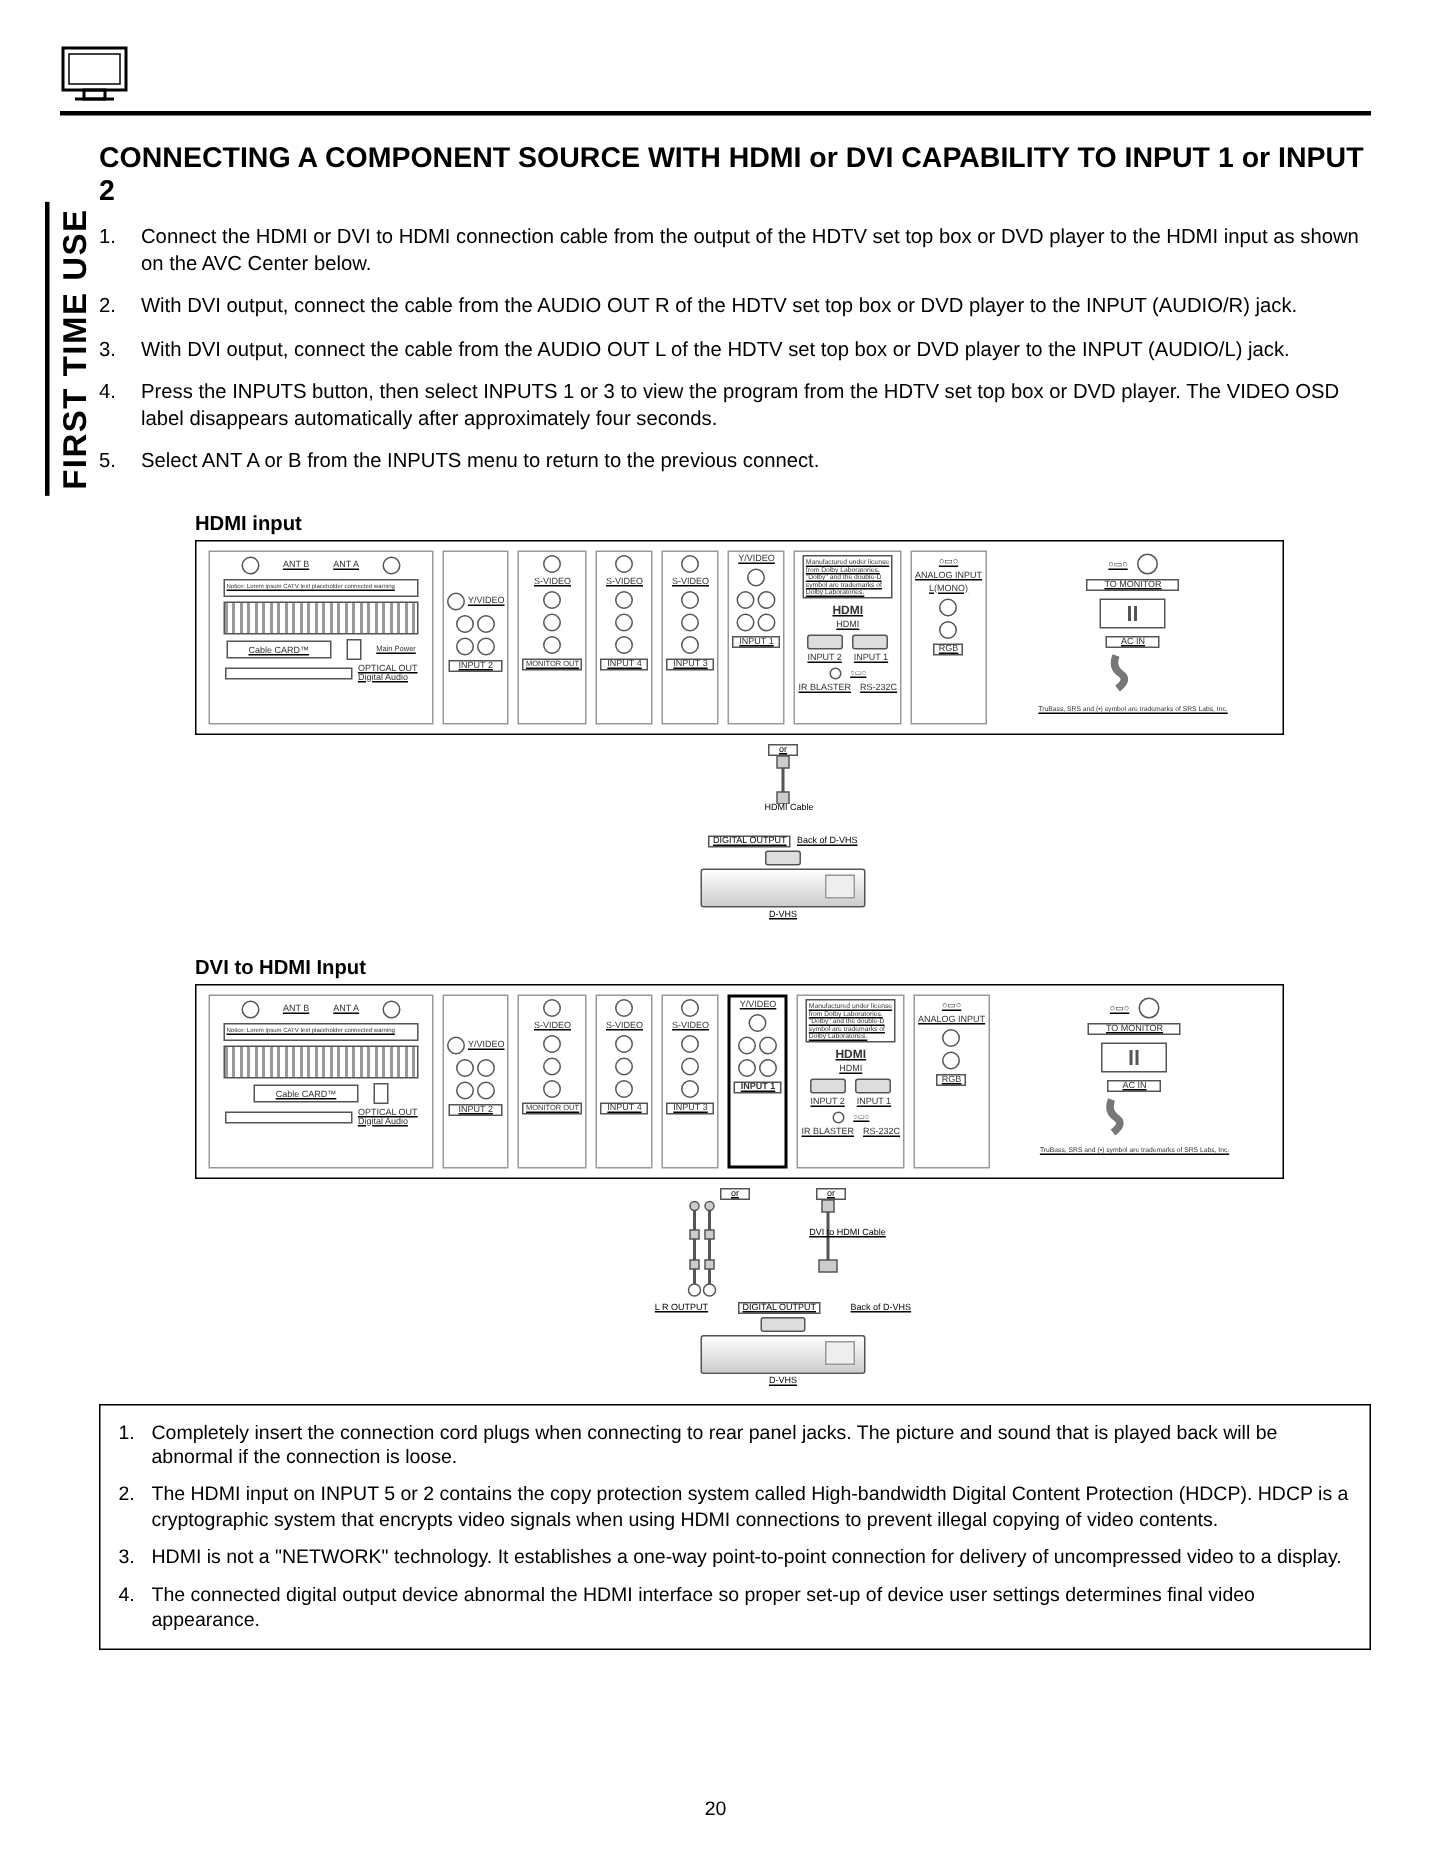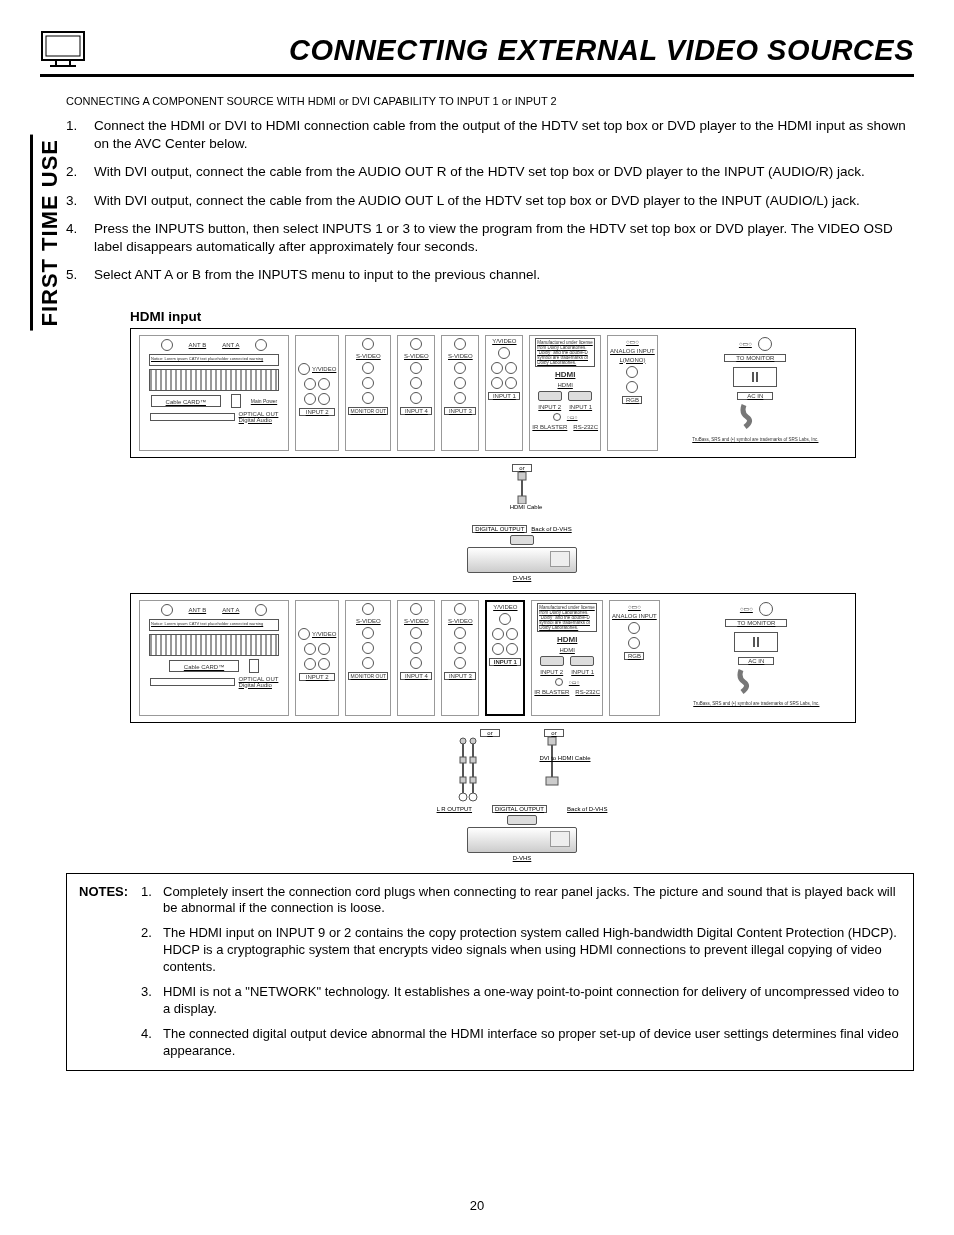--- a/index.html
+++ b/index.html
@@ -36,22 +36,22 @@
     font-size: 22px;
     font-weight: bold;
     letter-spacing: 1px;
     border-right: 3px solid #000;
     padding-right: 4px;
     padding-top: 4px;
     padding-bottom: 4px;
   }
   .content-col { margin-left: 26px; }
   .section-heading {
-    font-size: 11px;
-    font-weight: normal;
+    font-size: 19px;
+    font-weight: bold;
     margin-bottom: 10px;
   }
   .steps { margin-left: 0; }
   .step-row {
     display: flex;
     font-size: 13.5px;
     line-height: 1.35;
     margin-bottom: 10px;
   }
   .step-n { width: 28px; flex: 0 0 28px; }
@@ -117,21 +117,20 @@
 </head>
 <body>
 
 <div class="top-header">
   <svg class="tv-icon" viewBox="0 0 46 40">
     <rect x="2" y="2" width="42" height="28" fill="none" stroke="#000" stroke-width="2"></rect>
     <rect x="6" y="6" width="34" height="20" fill="none" stroke="#000" stroke-width="1"></rect>
     <rect x="16" y="30" width="14" height="6" fill="none" stroke="#000" stroke-width="2"></rect>
     <line x1="10" y1="36" x2="36" y2="36" stroke="#000" stroke-width="2"></line>
   </svg>
-  <div class="page-title">CONNECTING EXTERNAL VIDEO SOURCES</div>
 </div>
 
 <div class="side-tab">FIRST TIME USE</div>
 
 <div class="content-col">
   <div class="section-heading">CONNECTING A COMPONENT SOURCE WITH HDMI or DVI CAPABILITY TO INPUT 1 or INPUT 2</div>
 
   <div class="steps">
     <div class="step-row">
       <div class="step-n">1.</div>
@@ -144,21 +143,21 @@
     <div class="step-row">
       <div class="step-n">3.</div>
       <div class="step-txt">With DVI output, connect the cable from the AUDIO OUT L of the HDTV set top box or DVD player to the INPUT (AUDIO/L) jack.</div>
     </div>
     <div class="step-row">
       <div class="step-n">4.</div>
       <div class="step-txt">Press the INPUTS button, then select INPUTS 1 or 3 to view the program from the HDTV set top box or DVD player.  The VIDEO OSD label disappears automatically after approximately four seconds.</div>
     </div>
     <div class="step-row">
       <div class="step-n">5.</div>
-      <div class="step-txt">Select ANT A or B from the INPUTS menu to input to the previous channel.</div>
+      <div class="step-txt">Select ANT A or B from the INPUTS menu to return to the previous connect.</div>
     </div>
   </div>
 
   <div class="sub-heading">HDMI input</div>
   <div class="figure-wrap">
     <div class="figure-box">
       <div class="fig-inner">
 
         <div class="fig-col" style="flex:0 0 150px; border:1px solid #999; padding:3px;">
           <div style="display:flex; gap:16px; align-items:center;">
@@ -304,20 +303,21 @@
       <div style="display:flex;justify-content:center;align-items:center;gap:4px;">
         <div class="fig-rect mini" style="padding:0 2px;">DIGITAL OUTPUT</div>
         <span class="mini" style="text-align:left;">Back of D-VHS</span>
       </div>
       <div class="hdmi-slot" style="margin:2px auto;"></div>
       <div class="dvhs-box"></div>
       <div class="mini" style="margin-top:2px;">D-VHS</div>
     </div>
   </div>
 
+  <div class="sub-heading">DVI to HDMI Input</div>
   <div class="figure-wrap">
     <div class="figure-box">
       <div class="fig-inner">
         <div class="fig-col" style="flex:0 0 150px; border:1px solid #999; padding:3px;">
           <div style="display:flex; gap:16px; align-items:center;">
             <span class="fig-jack"></span>
             <span class="mini">ANT B</span>
             <span class="mini">ANT A</span>
             <span class="fig-jack"></span>
           </div>
@@ -464,29 +464,28 @@
         <div class="fig-rect mini" style="padding:0 2px;">DIGITAL OUTPUT</div>
         <span class="mini" style="text-align:left;">Back of D-VHS</span>
       </div>
       <div class="hdmi-slot" style="margin:2px auto;width:30px;"></div>
       <div class="dvhs-box"></div>
       <div class="mini" style="margin-top:2px;">D-VHS</div>
     </div>
   </div>
 
   <div class="notes-block">
-    <div class="notes-label">NOTES:</div>
     <div class="notes-list">
       <div class="note-row">
         <div class="note-n">1.</div>
         <div class="note-t">Completely insert the connection cord plugs when connecting to rear panel jacks.  The picture and sound that is played back will be abnormal if the connection is loose.</div>
       </div>
       <div class="note-row">
         <div class="note-n">2.</div>
-        <div class="note-t">The HDMI input on INPUT 9 or 2 contains the copy protection system called High-bandwidth Digital Content Protection (HDCP).  HDCP is a cryptographic system that encrypts video signals when using HDMI connections to prevent illegal copying of video contents.</div>
+        <div class="note-t">The HDMI input on INPUT 5 or 2 contains the copy protection system called High-bandwidth Digital Content Protection (HDCP).  HDCP is a cryptographic system that encrypts video signals when using HDMI connections to prevent illegal copying of video contents.</div>
       </div>
       <div class="note-row">
         <div class="note-n">3.</div>
         <div class="note-t">HDMI is not a "NETWORK" technology.  It establishes a one-way point-to-point connection for delivery of uncompressed video to a display.</div>
       </div>
       <div class="note-row" style="margin-bottom:0;">
         <div class="note-n">4.</div>
         <div class="note-t">The connected digital output device abnormal the HDMI interface so proper set-up of device user settings determines final video appearance.</div>
       </div>
     </div>

